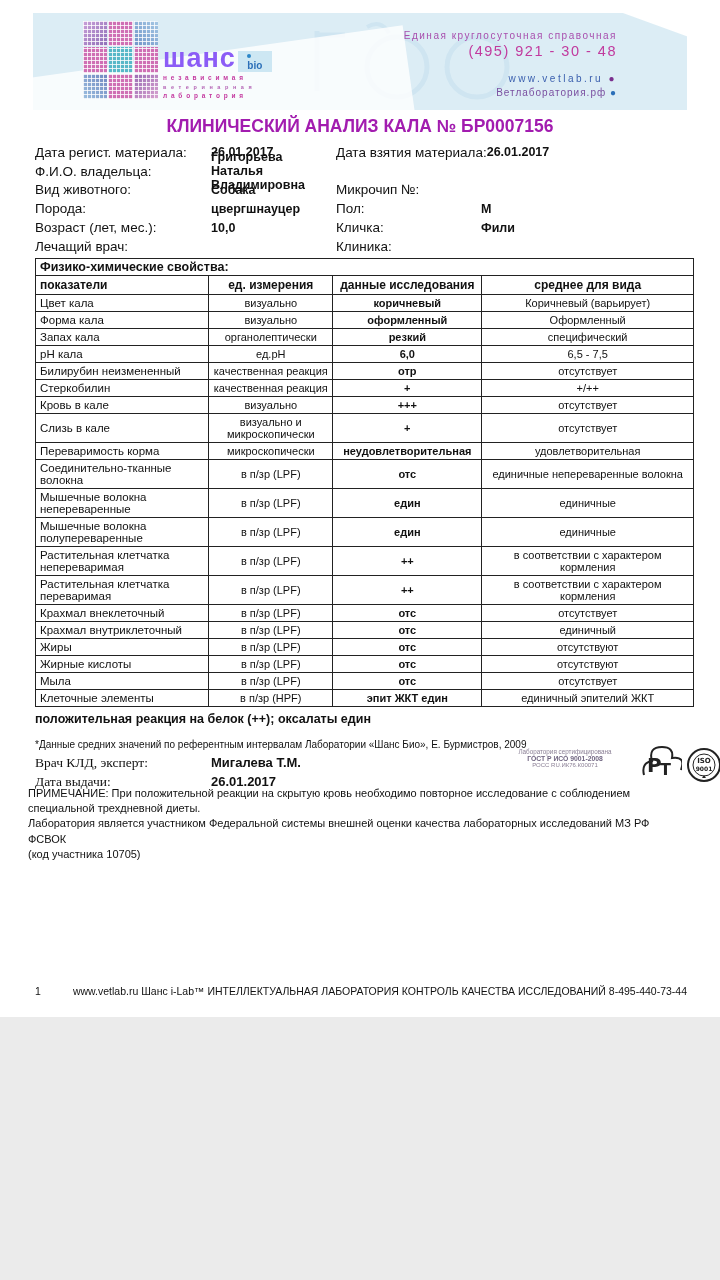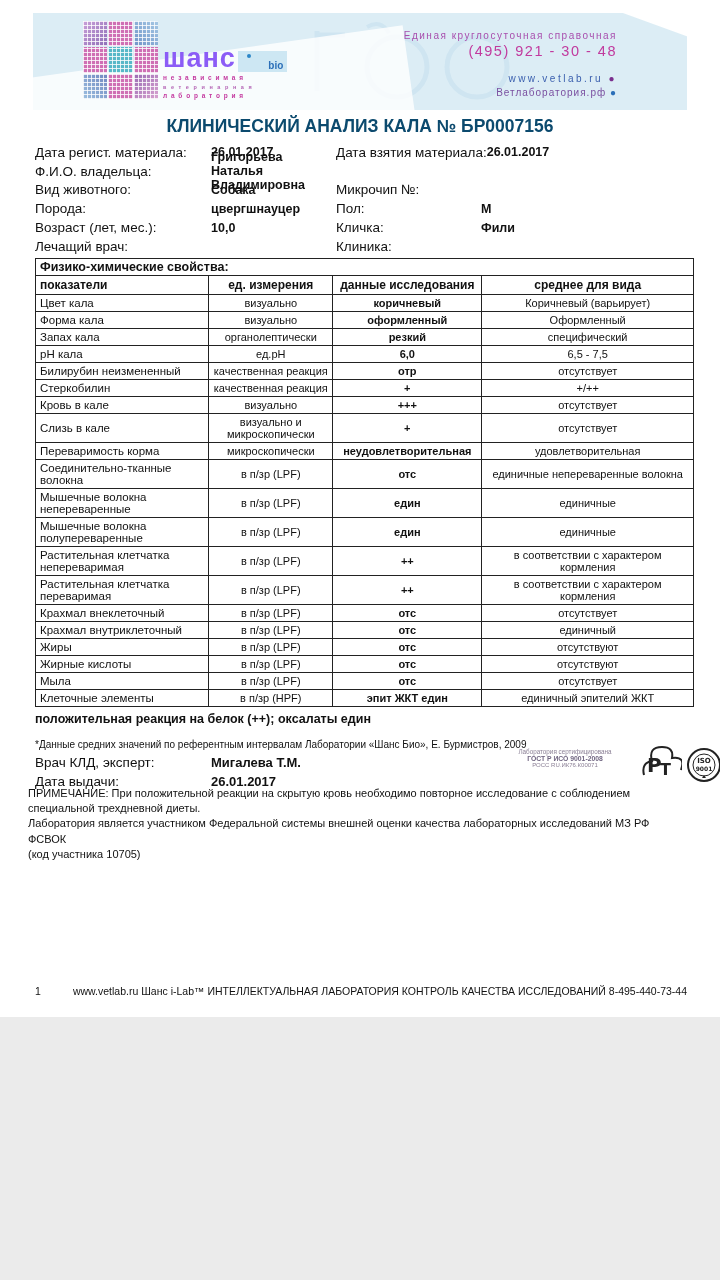--- a/index.html
+++ b/index.html
@@ -42,39 +42,39 @@
   .bl{background-color:#7fa8d4;background-image:repeating-linear-gradient(0deg,rgba(255,255,255,.8) 0 1px,transparent 1px 4px),repeating-linear-gradient(90deg,rgba(255,255,255,.8) 0 1px,transparent 1px 4px),linear-gradient(45deg,#9cc0e0,#7187c0);}
   .br{background-color:#c487c0;background-image:repeating-linear-gradient(0deg,rgba(255,255,255,.8) 0 1px,transparent 1px 4px),repeating-linear-gradient(90deg,rgba(255,255,255,.8) 0 1px,transparent 1px 4px),linear-gradient(315deg,#d8a2d0,#9a6db4);}
   .arm-p{background-color:#cf6fb4;}
   .arm-t{background-color:#58b8c8;}
   .brand-col{margin-left:4px;padding-bottom:2px;}
   .brand-row{display:flex;align-items:flex-end;}
   .brand-text{
     font-size:27px;font-weight:bold;color:#8b5cf6;letter-spacing:1px;line-height:1;
   }
   .bio-badge{
-    width:22px;height:21px;background:#cde7f3;margin-left:2px;position:relative;
-    display:flex;align-items:flex-end;justify-content:center;padding-left:27px;
+    width:34px;height:21px;background:#cde7f3;margin-left:2px;position:relative;
+    display:flex;align-items:flex-end;justify-content:center;
   }
   .bio-badge .dot{position:absolute;top:3px;left:9px;width:4px;height:4px;border-radius:50%;background:#2b86c8;}
   .bio-badge .bio-text{font-size:10px;font-weight:bold;color:#2b6fb8;line-height:1.2;}
   .sub1,.sub3{font-size:6.5px;font-weight:bold;letter-spacing:3.8px;color:#c43aa0;margin-top:2.5px;}
   .sub2{font-size:5.5px;font-weight:bold;letter-spacing:4.6px;color:#b465b5;margin-top:2.5px;}
   
   .contact{position:absolute;right:70px;top:17px;text-align:right;}
   .hotline{font-size:10px;color:#a84fae;letter-spacing:1.5px;padding-left:15px;}
   .phone{font-size:14.5px;color:#c13a9e;letter-spacing:1.5px;margin-top:2px;}
   .site1{font-size:10px;color:#3a5fae;letter-spacing:2.5px;margin-top:14px;}
   .site2{font-size:10px;color:#7a4fa0;letter-spacing:1px;margin-top:3px;}
   .bullet1{color:#7a2f8e;}
   .bullet2{color:#2b6fb8;}
   
   .doc-title{
     position:absolute;left:0;top:116px;width:720px;text-align:center;
-    font-size:17.5px;font-weight:bold;color:#0c4a6e;
+    font-size:17.5px;font-weight:bold;color:#a21caf;
   }
   
   .info{position:absolute;left:35px;top:143px;width:660px;}
   .info-row{display:flex;height:18.8px;align-items:center;}
   .il1{width:176px;font-size:13.5px;}
   .iv1{width:125px;font-size:12.5px;font-weight:bold;}
   .il2{min-width:145px;font-size:13.5px;}
   .iv2{font-size:12.5px;font-weight:bold;}
   
   .results{position:absolute;left:35px;top:258px;width:659px;border-collapse:collapse;table-layout:fixed;}
@@ -85,21 +85,21 @@
   .results td{font-size:11px;}
   .results td.c1{text-align:left;font-size:11.5px;}
   .results td.c2,.results td.c3,.results td.c4{text-align:center;}
   .results td.c3{font-weight:bold;}
   .colw1{width:172px;}.colw2{width:123px;}.colw3{width:148px;}.colw4{width:210px;}
   
   .note-bold{position:absolute;left:35px;top:712px;font-size:12.5px;font-weight:bold;}
   .reference{position:absolute;left:35px;top:739px;font-size:10px;}
   .signoff{position:absolute;left:35px;top:753px;width:420px;}
   .signoff-row{display:flex;height:19px;align-items:center;}
-  .so-label{width:176px;font-size:13.5px;}
+  .so-label{width:176px;font-size:13.5px;font-family:Liberation Serif, serif;}
   .so-value{font-size:13px;font-weight:bold;}
   .cert{position:absolute;left:490px;top:748px;width:150px;text-align:center;color:#8a7f95;}
   .cert .c-l1{font-size:6.3px;}
   .cert .c-l2{font-size:6.8px;font-weight:bold;color:#6f6480;}
   .cert .c-l3{font-size:6px;}
   .stamps{position:absolute;left:640px;top:745px;display:flex;align-items:center;}
   .notes{position:absolute;left:28px;top:786px;width:655px;font-size:11px;line-height:1.38;}
   .notes div{margin:0;}
   
   .footer{position:absolute;left:0px;top:985px;width:720px;height:20px;}

